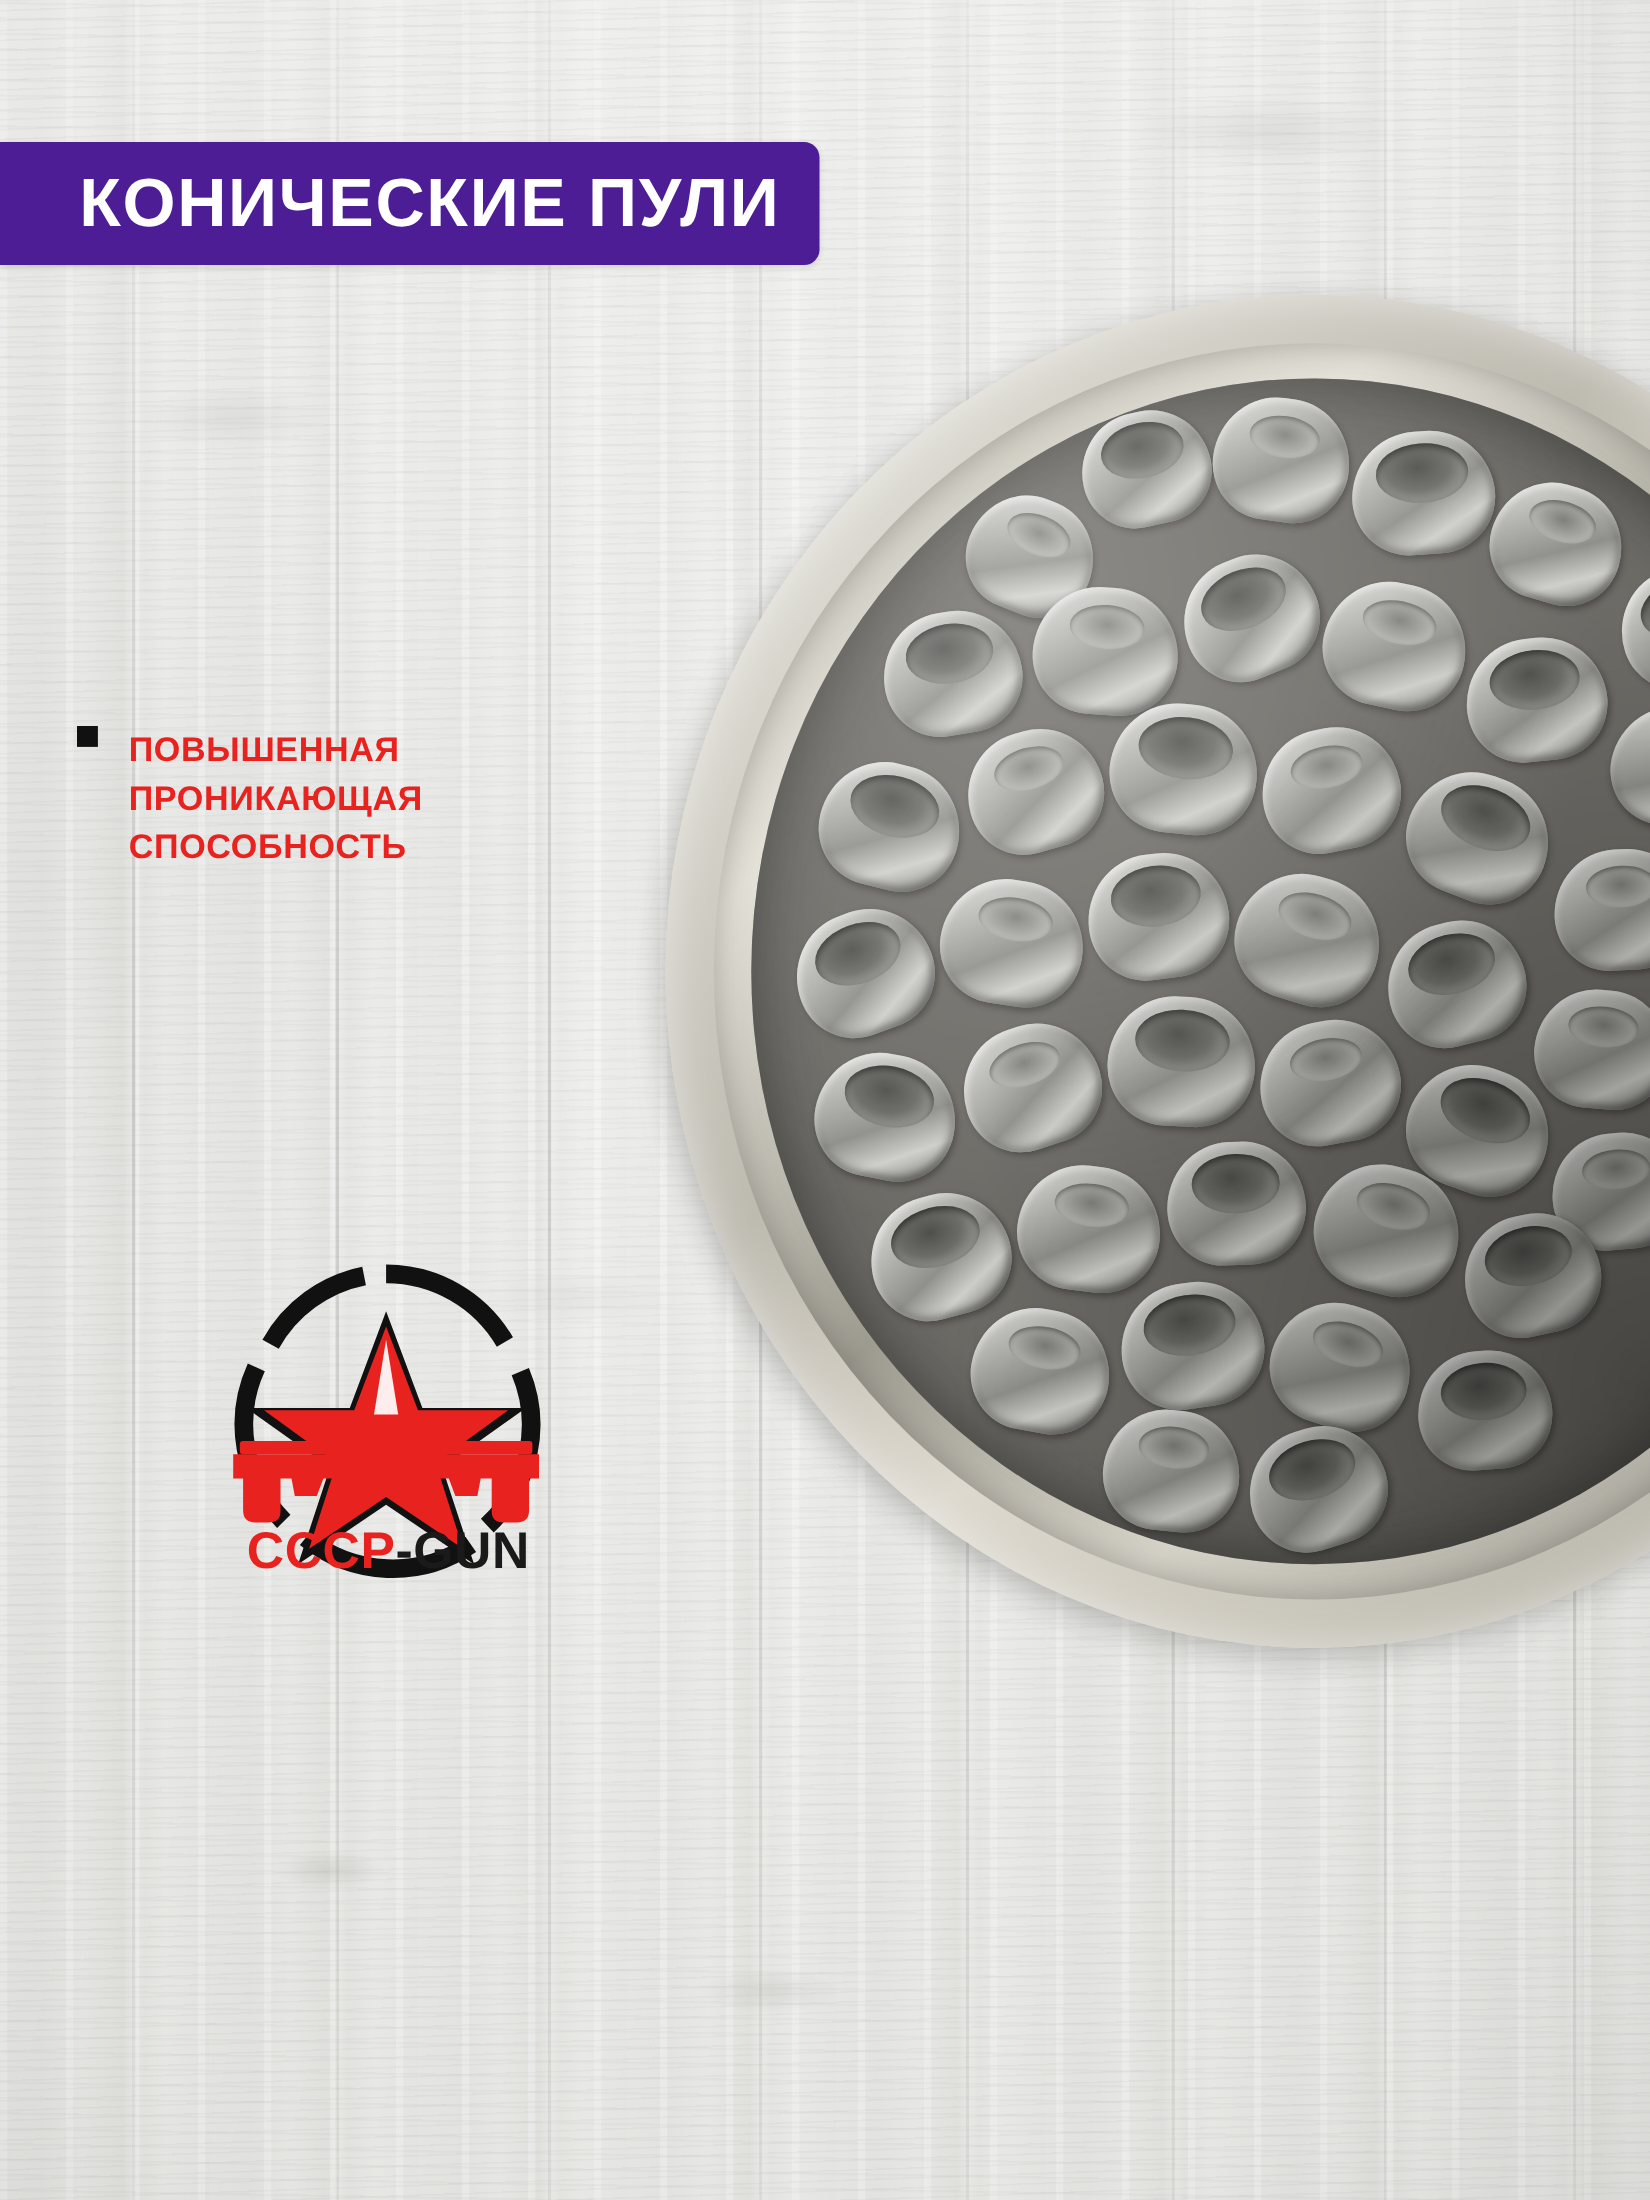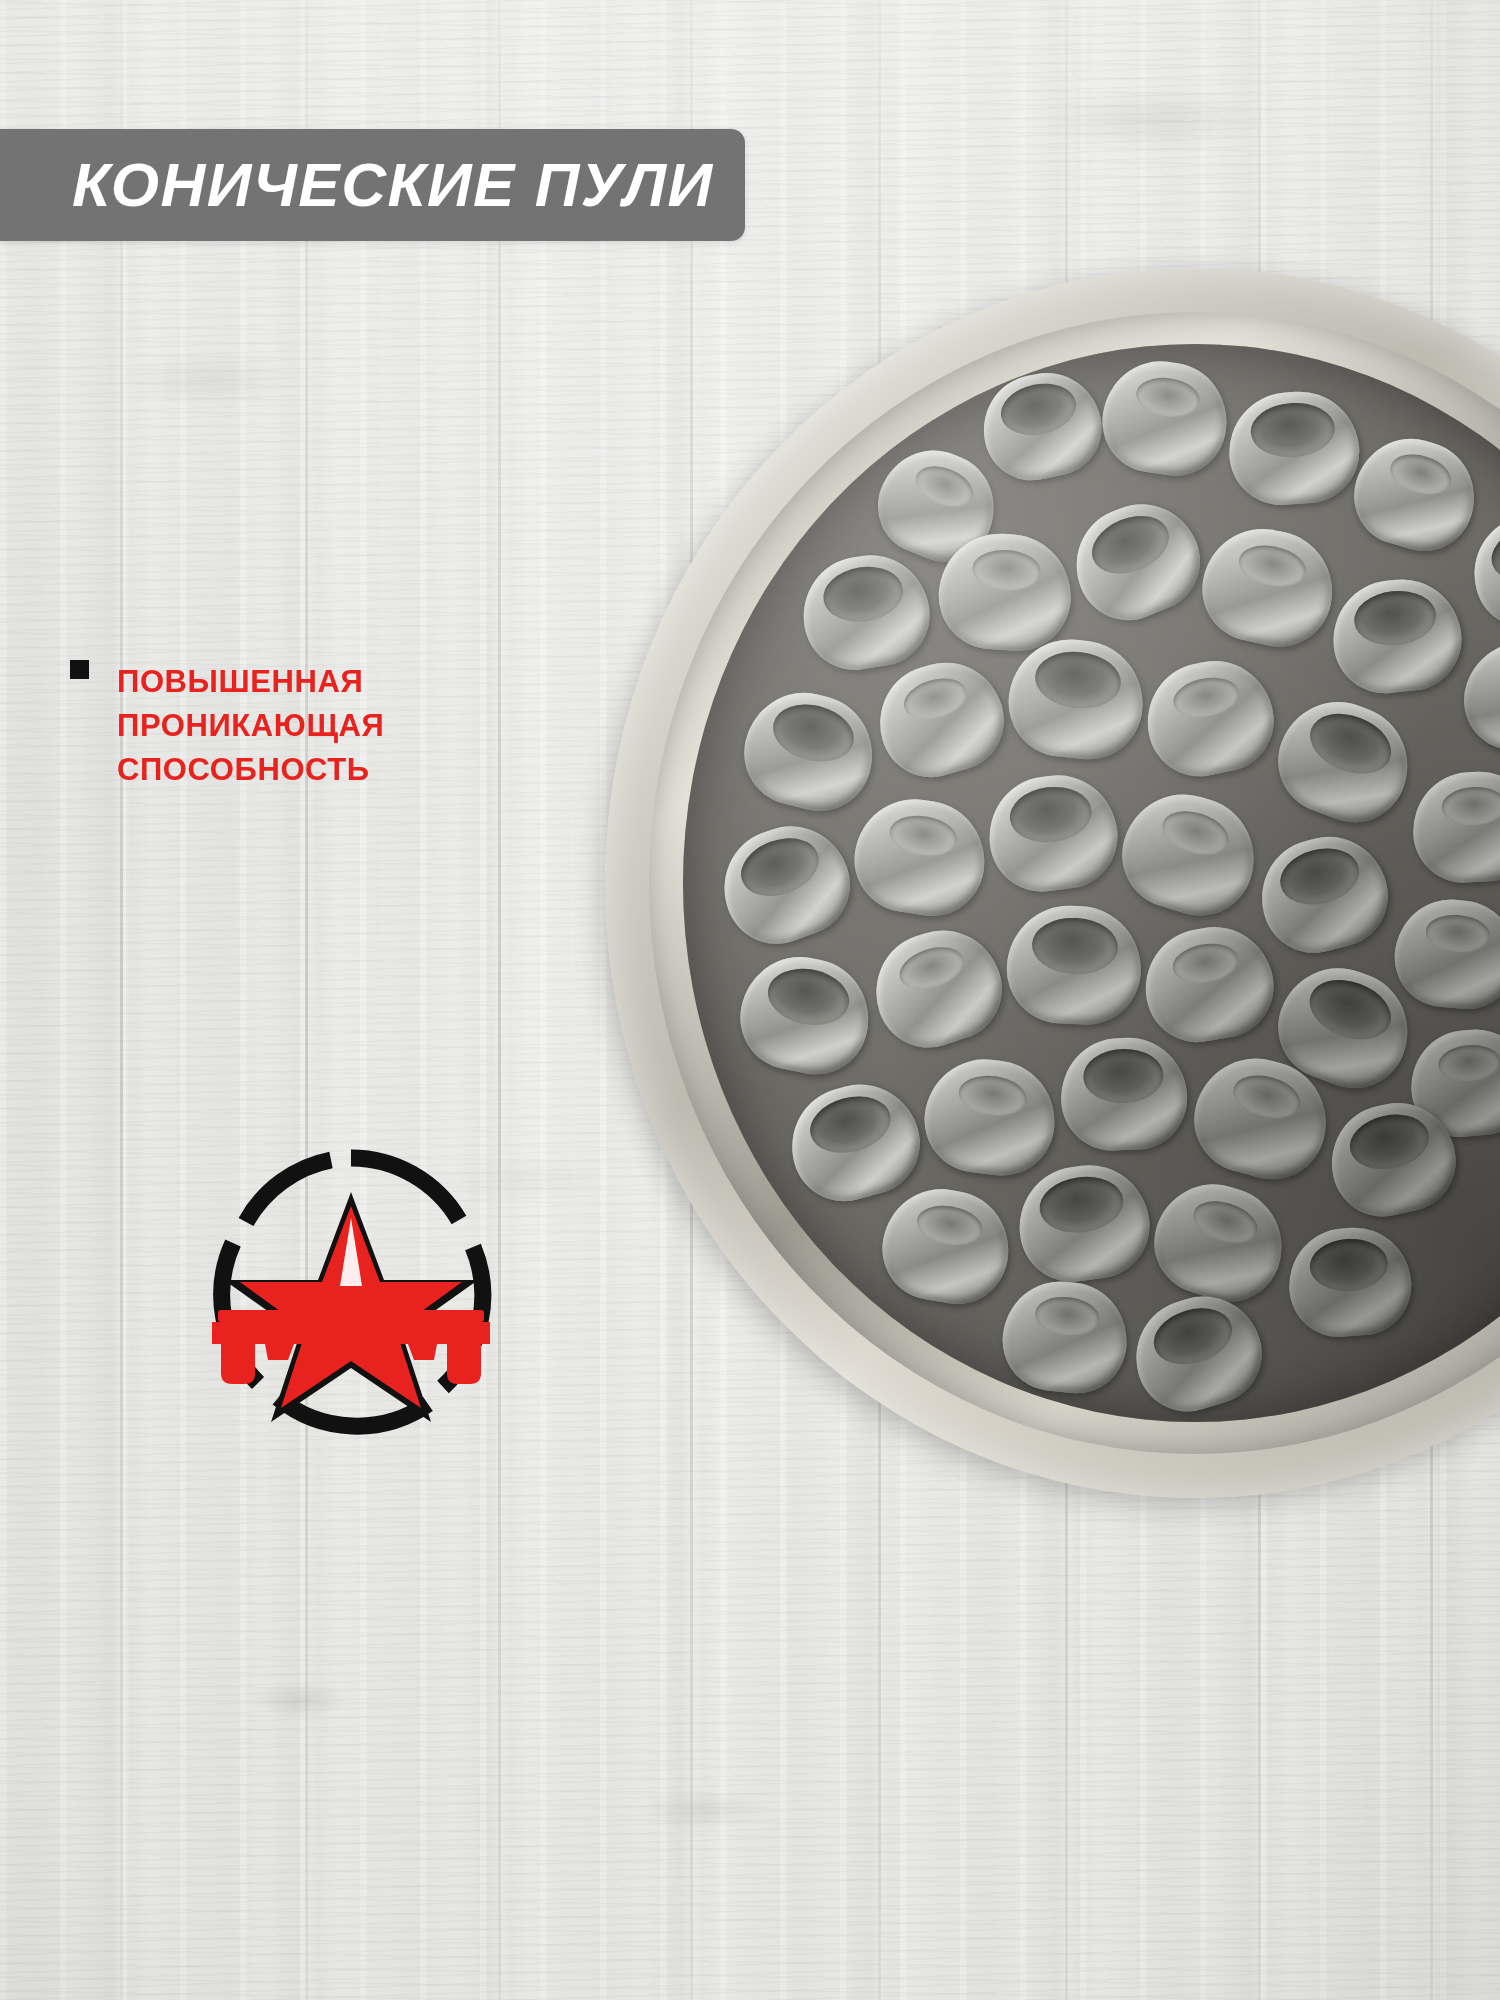--- a/index.html
+++ b/index.html
@@ -68,26 +68,25 @@
     background: radial-gradient(ellipse at 45% 45%, rgba(255,255,255,0.30), rgba(190,190,186,0.18) 78%, rgba(160,160,156,0.26));
   }
 
   
   .banner {
     position: absolute;
     left: 0;
     top: 129px;
     width: 745px;
     height: 112px;
-    background: #737373;
+    background: #4c1d95;
     border-radius: 0 14px 14px 0;
     display: flex;
     align-items: center;
     box-shadow: 0 2px 6px rgba(0,0,0,0.10);
-    font-style: italic;
   }
   .banner-title {
     color: #ffffff;
     font-size: 62px;
     font-weight: 700;
     letter-spacing: 1.5px;
     padding-left: 72px;
     line-height: 1;
     white-space: nowrap;
   }
@@ -351,14 +350,17 @@
         <rect x="22" y="170" width="92" height="12" rx="3"></rect>
       </g>
 
       <g fill="#e8231f" transform="translate(310,0) scale(-1,1)">
         <path d="M16 182 h104 v22 h-22 l-6 16 h-20 l-3 -16 h-10 v30 q0 10 -11 10 h-12 q-11 0 -11 -11 v-29 h-9 z"></path>
         <rect x="22" y="170" width="92" height="12" rx="3"></rect>
       </g>
     </svg>
   </div>
 
+  <div class="logo-wordmark">
+    <span class="w-red">CCCP</span><span class="w-dark">-</span><span class="w-dark">GUN</span>
+  </div>
 
 </div>
 
 </body></html>

